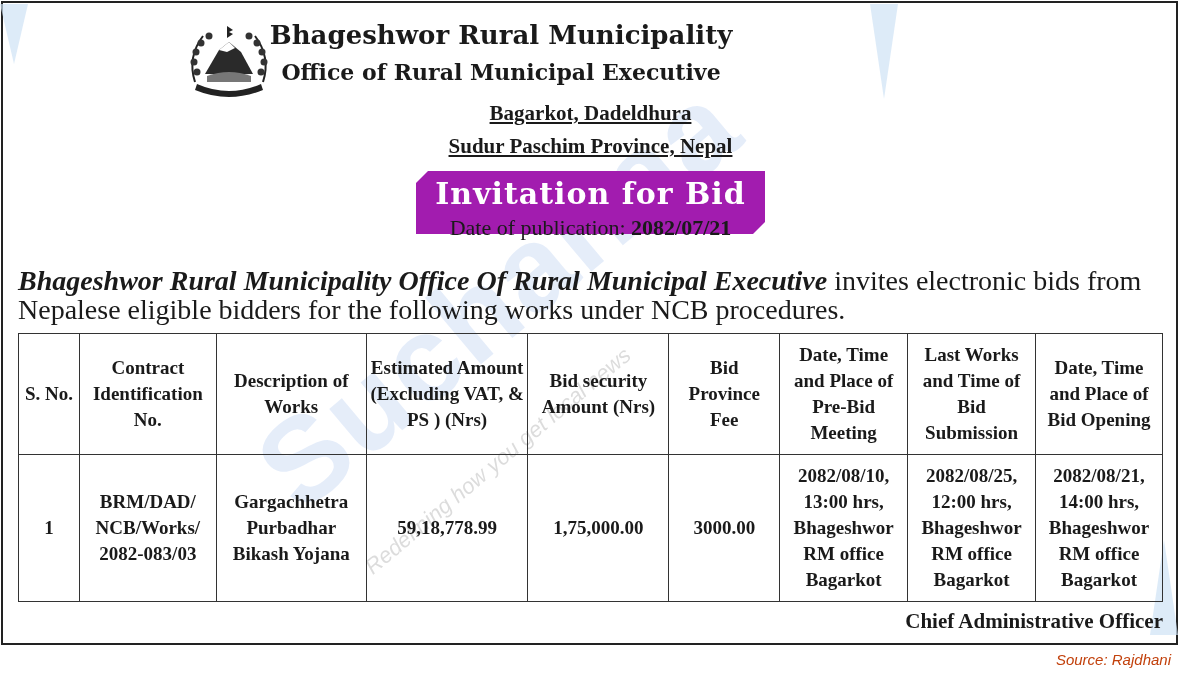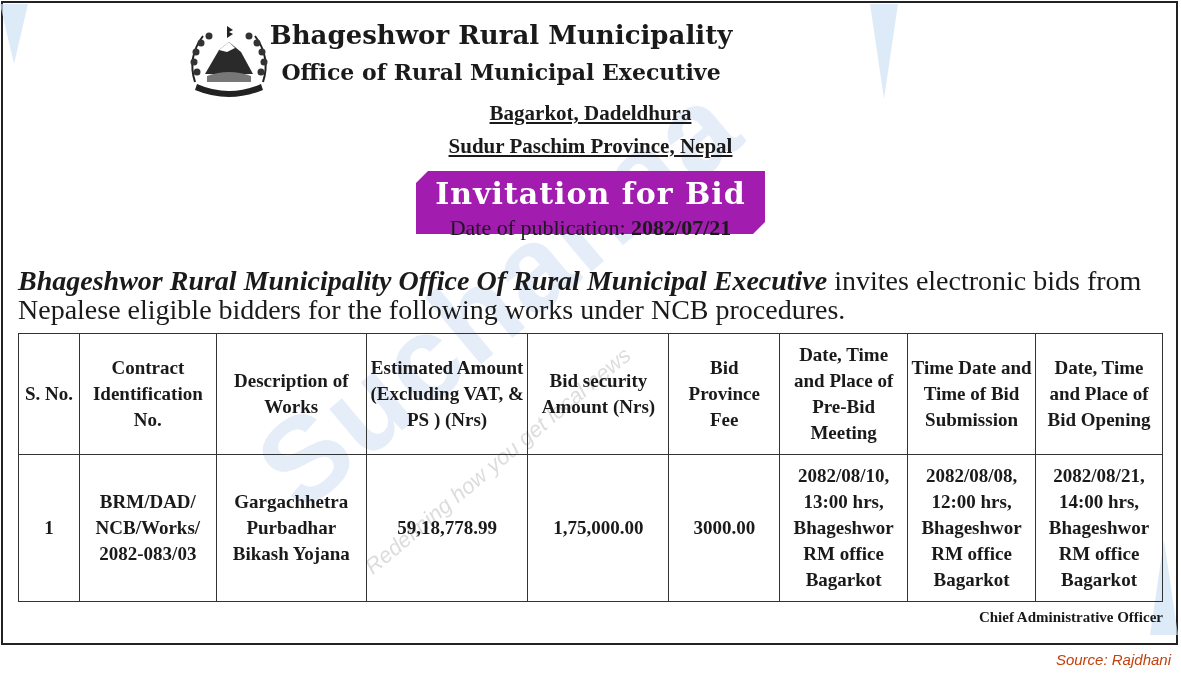--- a/index.html
+++ b/index.html
@@ -18,21 +18,21 @@
   .s2 { top:134px; }
   .banner { position:absolute; left:416px; top:171px; width:349px; height:63px; background:#a21caf; color:#fff; font-family:"DejaVu Serif", serif; font-weight:bold; font-size:30px; text-align:center; line-height:46px; clip-path:polygon(12px 0, 100% 0, 100% calc(100% - 12px), calc(100% - 12px) 100%, 0 100%, 0 12px); letter-spacing:1px; }
   .pubdate { position:absolute; left:0; width:1181px; top:215px; text-align:center; font-size:22px; }
   .pubdate b { font-weight:bold; }
   .intro { position:absolute; left:18px; top:266px; width:1150px; font-size:28px; line-height:29px; }
   .intro i { font-weight:bold; font-style:italic; }
   table.bid { position:absolute; left:18px; top:333px; width:1145px; border-collapse:collapse; font-weight:bold; font-size:19px; text-align:center; }
   table.bid th, table.bid td { border:1.5px solid #333; padding:2px 3px; vertical-align:middle; line-height:26px; font-weight:bold; }
   table.bid thead tr { height:121px; }
   table.bid tbody tr { height:147px; }
-  .sign { position:absolute; right:18px; top:609px; font-weight:bold; font-size:15px; }
+  .sign { position:absolute; right:18px; top:609px; font-weight:bold; font-size:21px; }
   .source { position:absolute; right:10px; top:651px; font-family:"Liberation Sans", sans-serif; font-style:italic; font-size:15px; color:#c2410c; }
 </style>
 </head>
 <body>
 
 <div class="frame"></div>
 
 <div class="wm wm-text">Suchanaa</div>
 <div class="wm wm-sub">Redefining how you get local news</div>
 <div class="wm spike" style="left:870px;top:4px;"></div>
@@ -91,33 +91,33 @@
   </colgroup>
   <thead>
     <tr>
       <th>S. No.</th>
       <th>Contract Identification No.</th>
       <th>Description of Works</th>
       <th>Estimated Amount (Excluding VAT, &amp; PS ) (Nrs)</th>
       <th>Bid security Amount (Nrs)</th>
       <th>Bid Province Fee</th>
       <th>Date, Time and Place of  Pre-Bid Meeting</th>
-      <th>Time Date and Time of Bid Submission</th>
+      <th>Last Works and Time of Bid Submission</th>
       <th>Date, Time and Place of Bid Opening</th>
     </tr>
   </thead>
   <tbody>
     <tr>
       <td>1</td>
       <td>BRM/DAD/ NCB/Works/ 2082-083/03</td>
       <td>Gargachhetra Purbadhar Bikash Yojana</td>
       <td>59,18,778.99</td>
       <td>1,75,000.00</td>
       <td>3000.00</td>
       <td>2082/08/10, 13:00 hrs, Bhageshwor RM office Bagarkot</td>
-      <td>2082/08/08, 12:00 hrs, Bhageshwor RM office Bagarkot</td>
+      <td>2082/08/25, 12:00 hrs, Bhageshwor RM office Bagarkot</td>
       <td>2082/08/21, 14:00 hrs, Bhageshwor RM office Bagarkot</td>
     </tr>
   </tbody>
 </table>
 
 <div class="sign">Chief Administrative Officer</div>
 <div class="source">Source: Rajdhani</div>
 
 </body></html>

